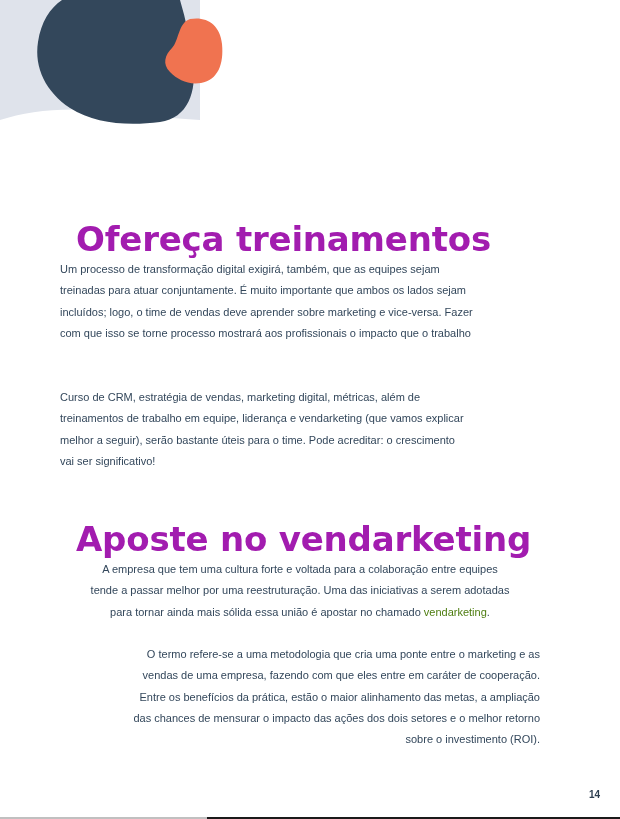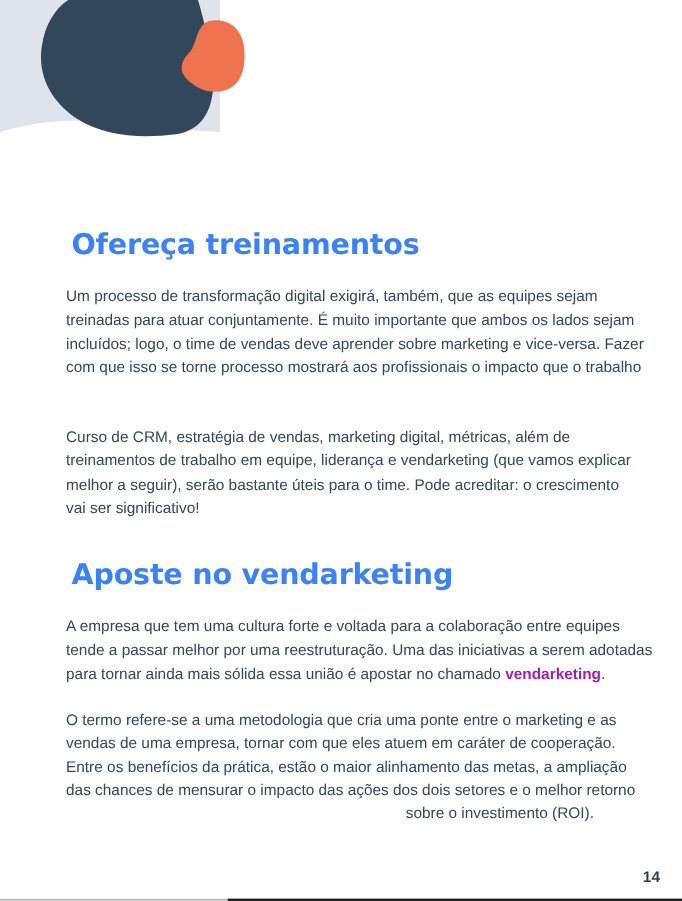--- a/index.html
+++ b/index.html
@@ -24,50 +24,50 @@
     }
     .content {
       position: absolute;
       left: 60px;
       top: 0;
       width: 480px;
     }
     .heading {
       position: absolute;
       left: 0;
-      margin: 5px;
+      margin: 16px;
       font-family: "DejaVu Sans", sans-serif;
       font-weight: bold;
-      font-size: 26px;
+      font-size: 34px;
       letter-spacing: -0.2px;
-      color: #3b82f6;
+      color: #a21caf;
       white-space: nowrap;
     }
     .para {
       position: absolute;
       left: 0;
       margin: 0;
       width: 480px;
-      font-size: 14px;
+      font-size: 11px;
       line-height: 21.3px;
       color: #33475b;
     }
     .para .line {
       display: block;
       white-space: nowrap;
     }
     .para b {
-      font-weight: bold;
-      color: #a21caf;
+      font-weight: normal;
+      color: #4d7c0f;
     }
     .page-number {
       position: absolute;
       right: 20px;
       top: 789px;
-      font-size: 14px;
+      font-size: 10px;
       font-weight: bold;
       color: #2d3e50;
     }
     .progress {
       position: absolute;
       left: 0;
       bottom: 0;
       width: 620px;
       height: 2px;
       background: #c0c0c0;
@@ -111,21 +111,21 @@
   <h1 class="heading" style="top:503px;">Aposte no vendarketing</h1>
 
   <p class="para" style="top:559px;text-align:center;">
     <span class="line">A empresa que tem uma cultura forte e voltada para a colaboração entre equipes</span>
     <span class="line">tende a passar melhor por uma reestruturação. Uma das iniciativas a serem adotadas</span>
     <span class="line"><span>para tornar ainda mais sólida essa união é apostar no chamado </span><b>vendarketing</b><span>.</span></span>
   </p>
 
   <p class="para" style="top:644px;text-align:right;">
     <span class="line">O termo refere-se a uma metodologia que cria uma ponte entre o marketing e as</span>
-    <span class="line">vendas de uma empresa, tornar com que eles atuem em caráter de cooperação.</span>
+    <span class="line">vendas de uma empresa, fazendo com que eles entre em caráter de cooperação.</span>
     <span class="line">Entre os benefícios da prática, estão o maior alinhamento das metas, a ampliação</span>
     <span class="line">das chances de mensurar o impacto das ações dos dois setores e o melhor retorno</span>
     <span class="line">sobre o investimento (ROI).</span>
   </p>
 
 </div>
 
 <div class="page-number">14</div>
 
 <div class="progress">

